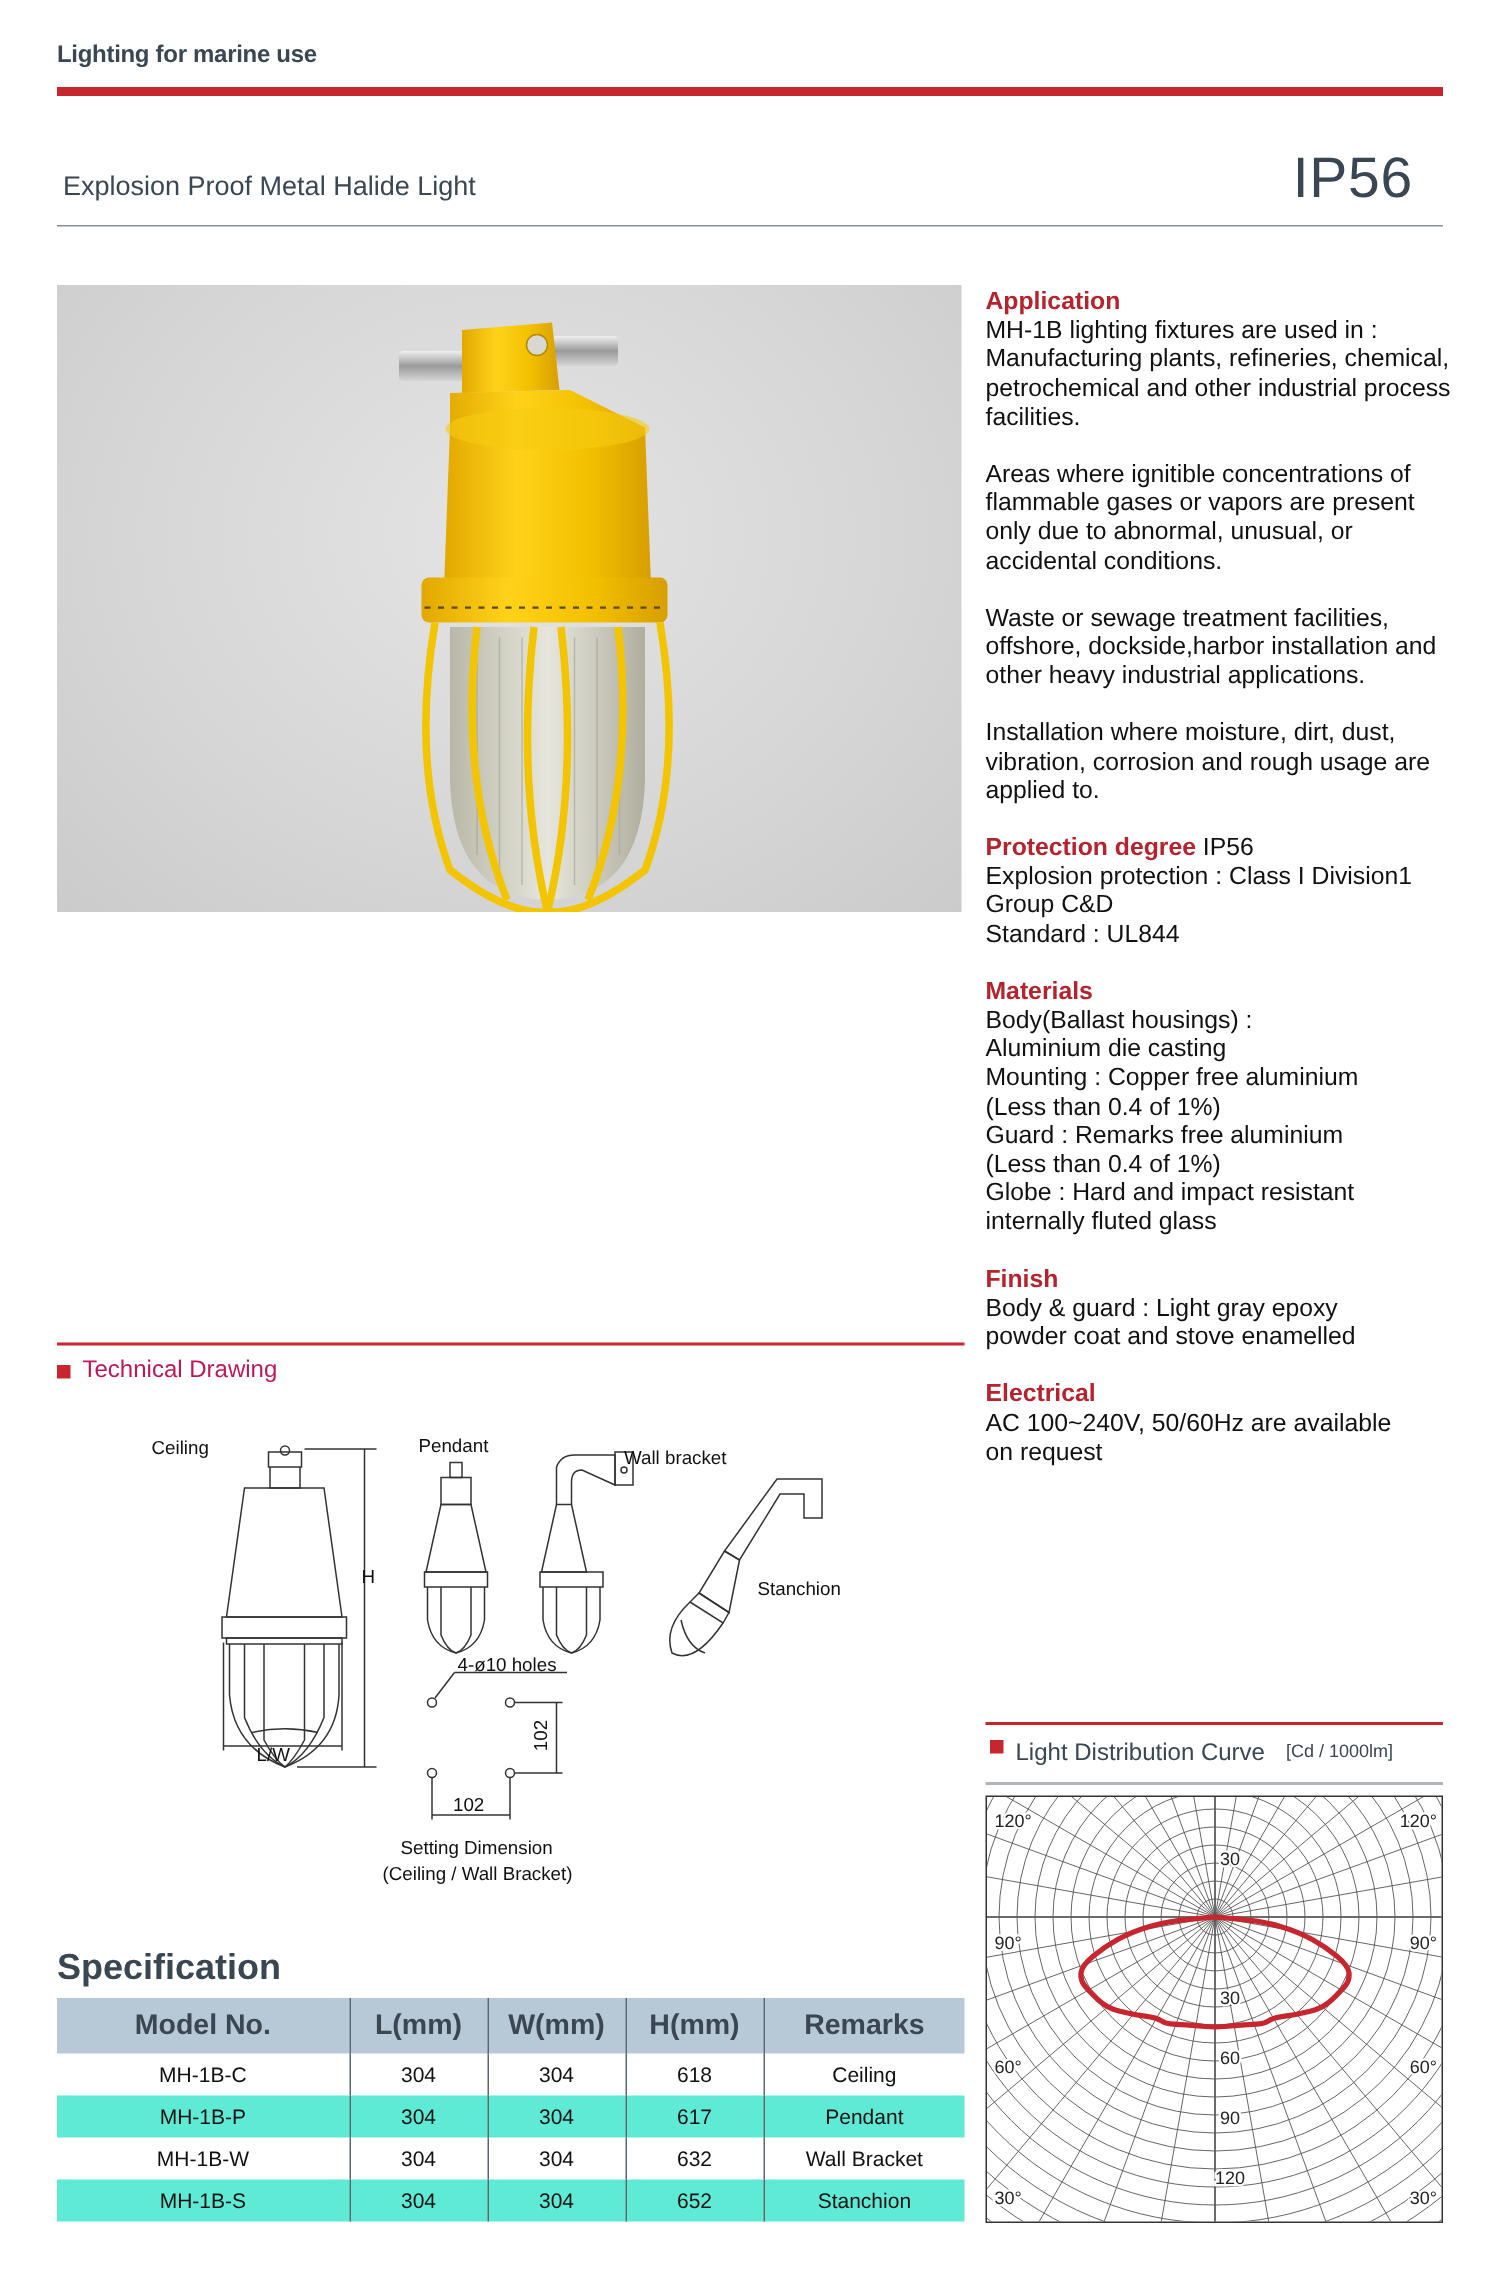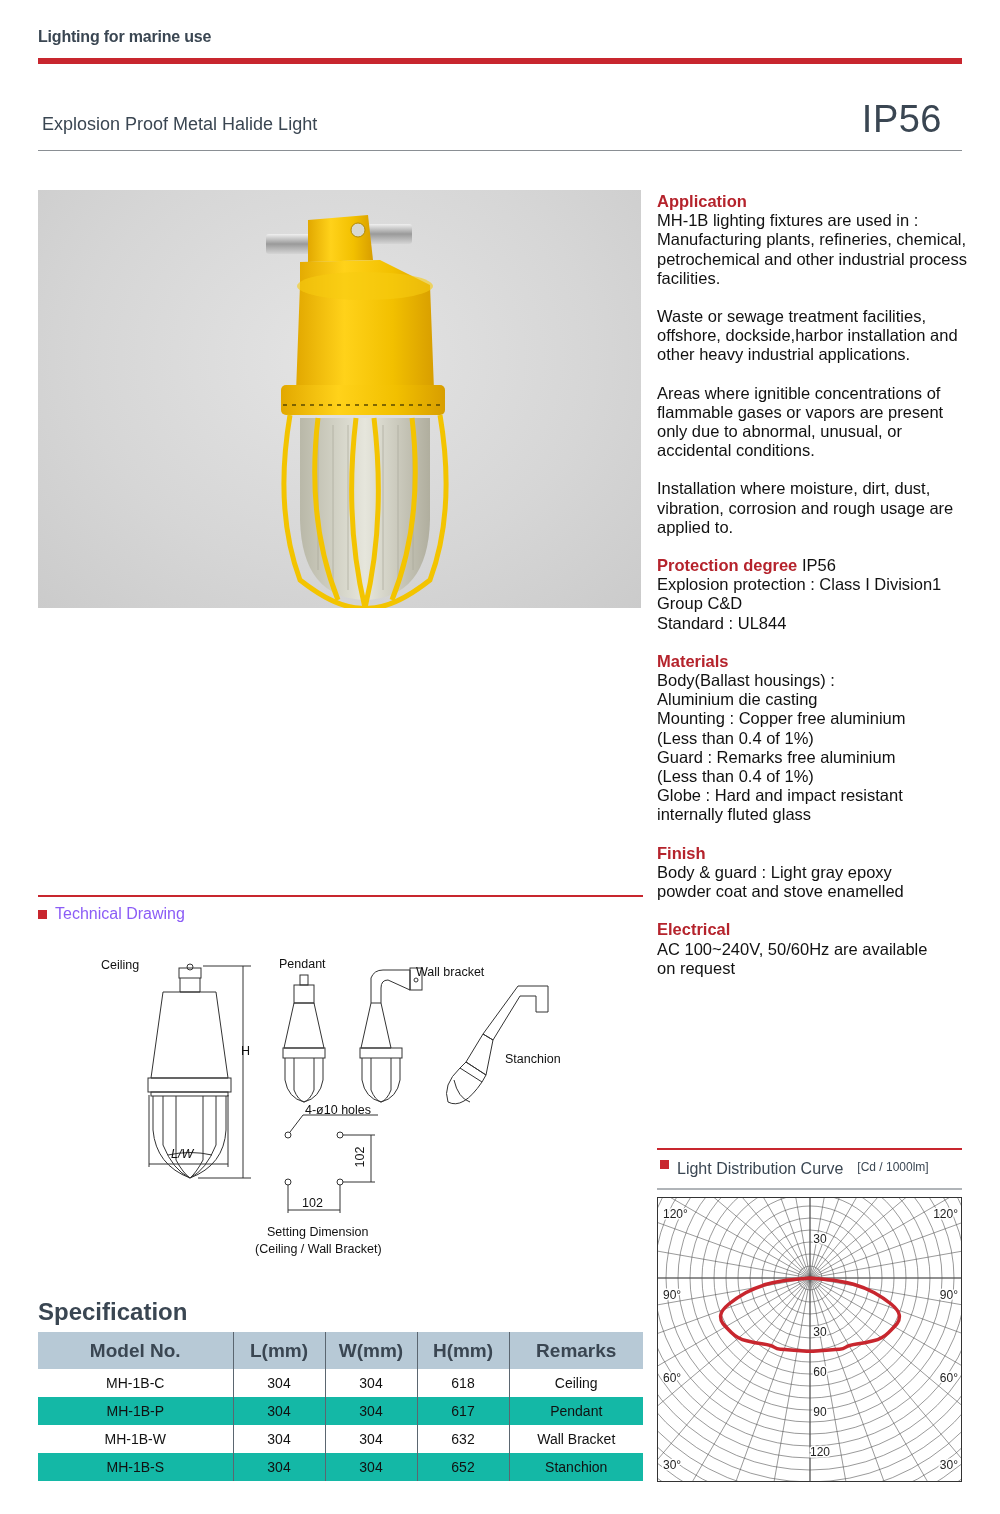--- a/index.html
+++ b/index.html
@@ -17,33 +17,33 @@
   .photo svg { position: absolute; left: 0; top: 0; }
 
   .specs { position: absolute; left: 657px; top: 192px; width: 320px; font-size: 16.5px; line-height: 19.2px; color: #111; }
   .specs .sec { margin-bottom: 19px; }
   .specs .head { color: #b5232c; font-weight: bold; font-size: 16.5px; }
   .specs .head-inline { color: #111; font-weight: normal; }
   .specs .para { margin-bottom: 19px; }
   .specs .para:last-child { margin-bottom: 0; }
 
   .tech-rule { position: absolute; left: 38px; top: 895px; width: 605px; height: 2px; background: #c8262e; }
-  .tech-heading { position: absolute; left: 38px; top: 905px; font-size: 16px; color: #8b5cf6; display: flex; align-items: center; }
+  .tech-heading { position: absolute; left: 38px; top: 905px; font-size: 16px; color: #be185d; display: flex; align-items: center; }
   .sq { display: inline-block; width: 9px; height: 9px; background: #c8262e; margin-right: 8px; }
 
   .drawing { position: absolute; left: 38px; top: 930px; width: 605px; height: 340px; }
   .drawing .lbl { position: absolute; font-size: 12.5px; color: #111; white-space: nowrap; }
 
   .spec-title { position: absolute; left: 38px; top: 1298px; font-size: 24px; font-weight: bold; color: #3a4652; }
   table.spec { position: absolute; left: 38px; top: 1332px; width: 605px; border-collapse: collapse; font-size: 14px; }
   table.spec th { background: #b7c9d6; color: #3a4652; font-weight: bold; font-size: 19px; height: 37px; border-left: 1px solid #5b6670; }
   table.spec th:first-child { border-left: none; }
   table.spec td { text-align: center; height: 28px; border-left: 1px solid #5b6670; color: #111; }
   table.spec td:first-child { border-left: none; }
-  table.spec tr.alt td { background: #14b8a6; }
+  table.spec tr.alt td { background: #5eead4; }
 
   .ldc-rule { position: absolute; left: 657px; top: 1148px; width: 305px; height: 2px; background: #c8262e; }
   .ldc-heading { position: absolute; left: 660px; top: 1160px; font-size: 16px; color: #3a4652; display: flex; }
   .ldc-unit { font-size: 12px; color: #3a4652; margin-left: 14px; }
   .ldc-gray { position: absolute; left: 657px; top: 1188px; width: 305px; height: 2px; background: #b0b4b8; }
   .ldc { position: absolute; left: 657px; top: 1197px; width: 305px; height: 285px; border: 1px solid #333; background: #fff; overflow: hidden; }
 </style>
 </head>
 <body>
 
@@ -104,22 +104,22 @@
       <path d="M318 228 Q306 330 327 418"></path>
       <path d="M336 228 Q348 330 327 418"></path>
     </g>
   </svg>
 </div>
 
 <div class="specs">
   <div class="sec">
     <div class="head">Application</div>
     <div class="para">MH-1B lighting fixtures are used in : Manufacturing plants, refineries, chemical, petrochemical and other industrial process facilities.</div>
+    <div class="para">Areas where ignitible concentrations of flammable gases or vapors are present only due to abnormal, unusual, or accidental conditions.</div>
     <div class="para">Waste or sewage treatment facilities, offshore, dockside,harbor installation and other heavy industrial applications.</div>
-    <div class="para">Areas where ignitible concentrations of flammable gases or vapors are present only due to abnormal, unusual, or accidental conditions.</div>
     <div class="para">Installation where moisture, dirt, dust, vibration, corrosion and rough usage are applied to.</div>
   </div>
   <div class="sec">
     <div><span class="head">Protection degree</span><span class="head-inline"> IP56</span></div>
     <div>Explosion protection : Class I Division1</div>
     <div>Group C&amp;D</div>
     <div>Standard : UL844</div>
   </div>
   <div class="sec">
     <div class="head">Materials</div>
@@ -219,21 +219,21 @@
         <line x1="302" y1="255" x2="302" y2="283"></line>
         <line x1="250" y1="280" x2="302" y2="280"></line>
       </g>
     </g>
   </svg>
   <span class="lbl" style="left:63px;top:28px;">Ceiling</span>
   <span class="lbl" style="left:241px;top:27px;">Pendant</span>
   <span class="lbl" style="left:378px;top:35px;">Wall bracket</span>
   <span class="lbl" style="left:467px;top:122px;">Stanchion</span>
   <span class="lbl" style="left:203px;top:114px;">H</span>
-  <span class="lbl" style="left:133px;top:217px;font-style:italic;">L/W</span>
+  <span class="lbl" style="left:133px;top:233px;">L/W</span>
   <span class="lbl" style="left:267px;top:173px;">4-ø10 holes</span>
   <span class="lbl" style="left:312px;top:220px;transform:rotate(-90deg);">102</span>
   <span class="lbl" style="left:264px;top:266px;">102</span>
   <span class="lbl" style="left:229px;top:295px;">Setting Dimension</span>
   <span class="lbl" style="left:217px;top:312px;">(Ceiling / Wall Bracket)</span>
 </div>
 
 <div class="spec-title">Specification</div>
 <table class="spec">
   <colgroup>

